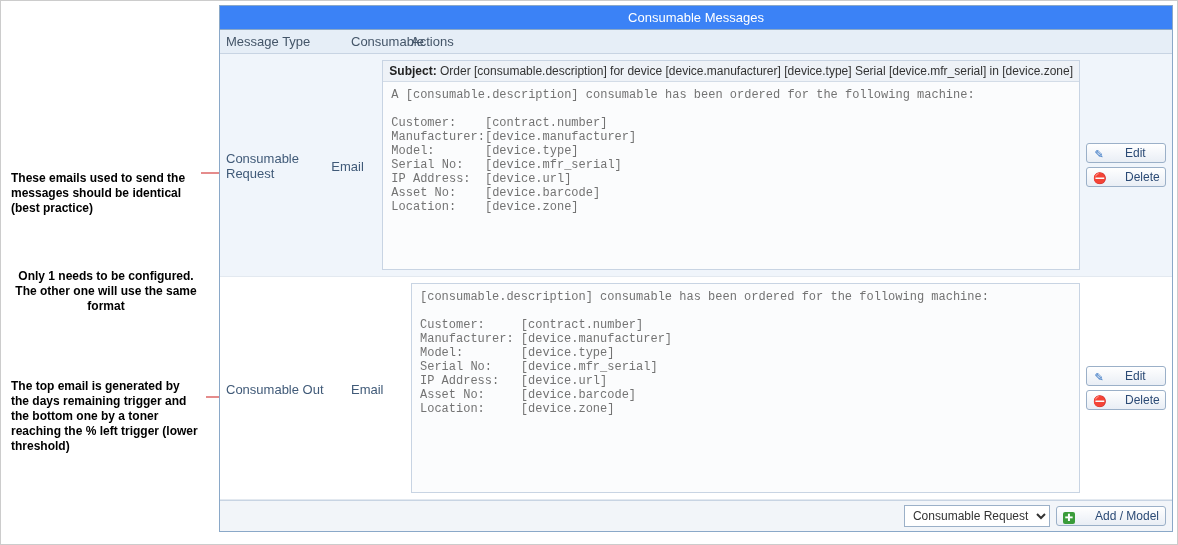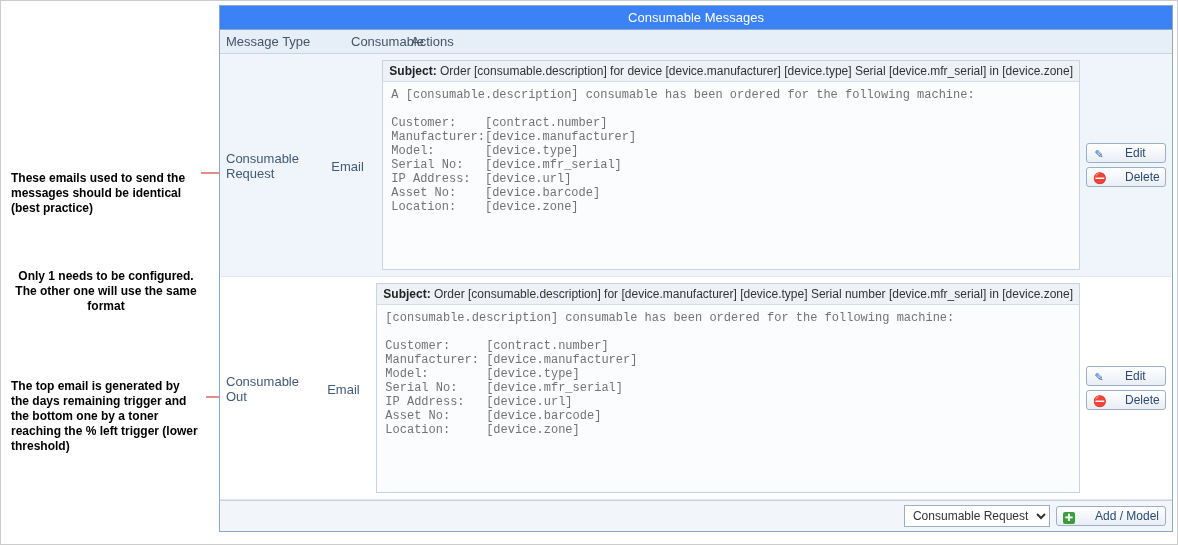--- a/index.html
+++ b/index.html
@@ -195,24 +195,20 @@
           </button>
         </div>
       </div>
     </div>
 
     <div class="tbl-row">
       <div class="col-type">Consumable Out</div>
       <div class="col-trans">Email</div>
       <div class="col-content">
         <div class="content-box">
-          <div class="subject-line">
-            <b>Subject:</b>
-            <span>Order [consumable.description] for [device.manufacturer] [device.type] Serial number [device.mfr_serial] in [device.zone]</span>
-          </div>
           <div class="body-pre">[consumable.description] consumable has been ordered for the following machine:
 
 Customer:     [contract.number]
 Manufacturer: [device.manufacturer]
 Model:        [device.type]
 Serial No:    [device.mfr_serial]
 IP Address:   [device.url]
 Asset No:     [device.barcode]
 Location:     [device.zone]</div>
         </div>

